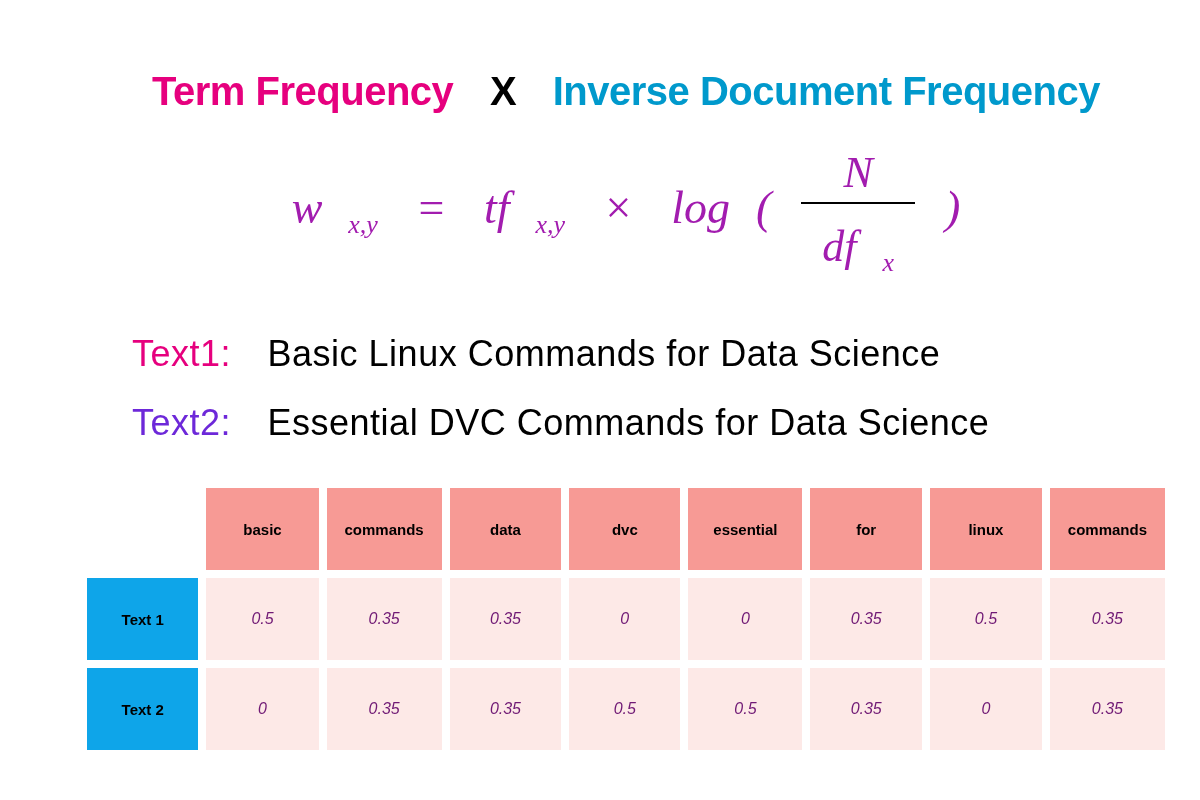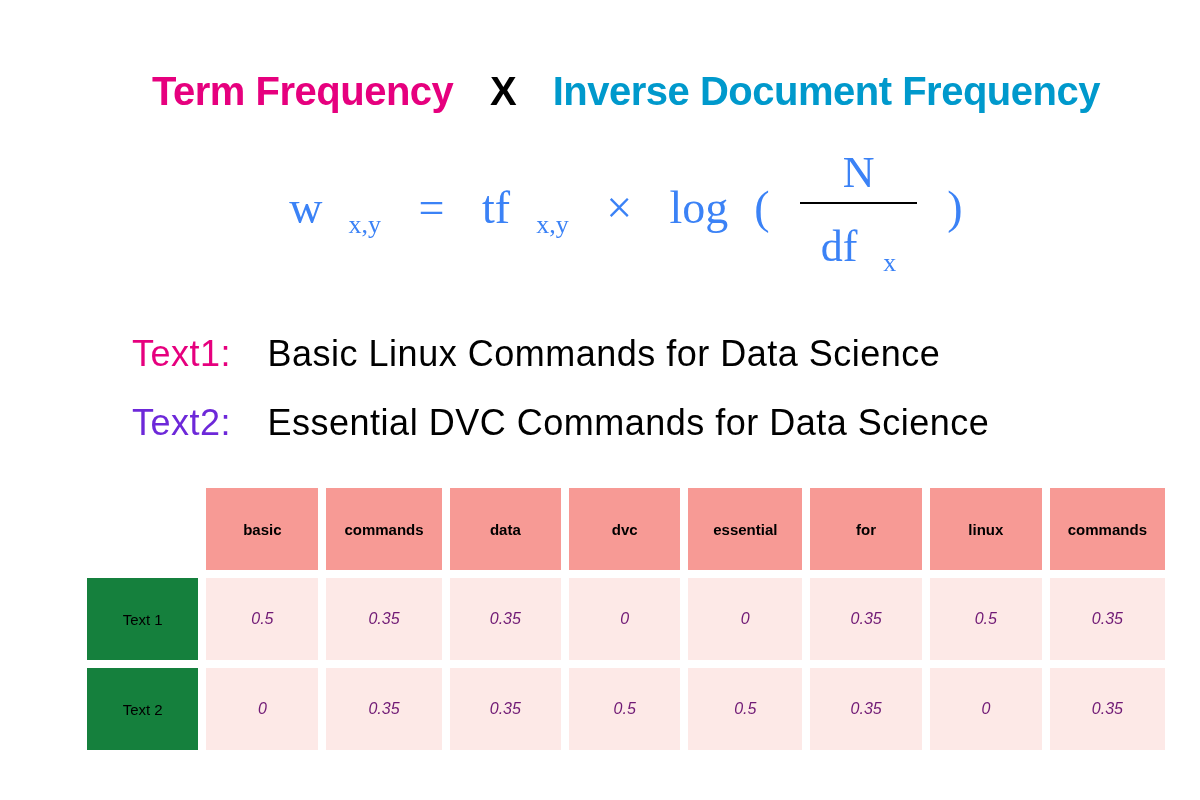--- a/index.html
+++ b/index.html
@@ -17,23 +17,24 @@
     font-weight: 800;
     margin-bottom: 20px;
     letter-spacing: -0.5px;
   }
   .title .pink { color: #e6007e; }
   .title .black { color: #000; }
   .title .blue { color: #0099cc; }
   .formula {
     text-align: center;
     font-family: 'Cambria Math', 'Times New Roman', serif;
+    font-style: italic;
     font-size: 46px;
     margin: 20px 0 35px 0;
-    color: #3b82f6;
+    color: #a21caf;
   }
   .formula .frac {
     display: inline-block;
     vertical-align: middle;
     text-align: center;
     margin: 0 4px;
   }
   .formula .frac .num {
     display: block;
     border-bottom: 2px solid #000;
@@ -77,23 +78,23 @@
     background: transparent;
   }
   th.col-header {
     background: #f79a95;
     font-size: 15px;
     font-weight: 700;
     color: #000;
     height: 74px;
   }
   td.row-header {
-    background: #15803d;
+    background: #0ea5e9;
     font-size: 15px;
-    font-weight: 400;
+    font-weight: 700;
     color: #000;
   }
   td.cell {
     background: #fde9e7;
     font-size: 16px;
     font-weight: 400;
     color: #701a75;
     font-style: italic;
   }
 </style>

